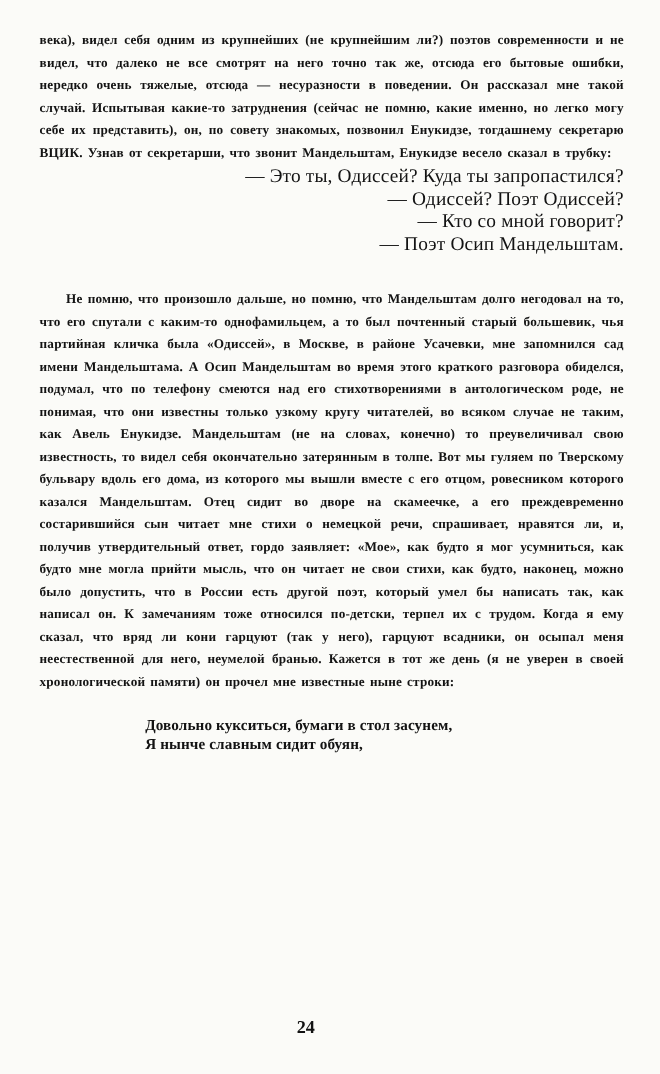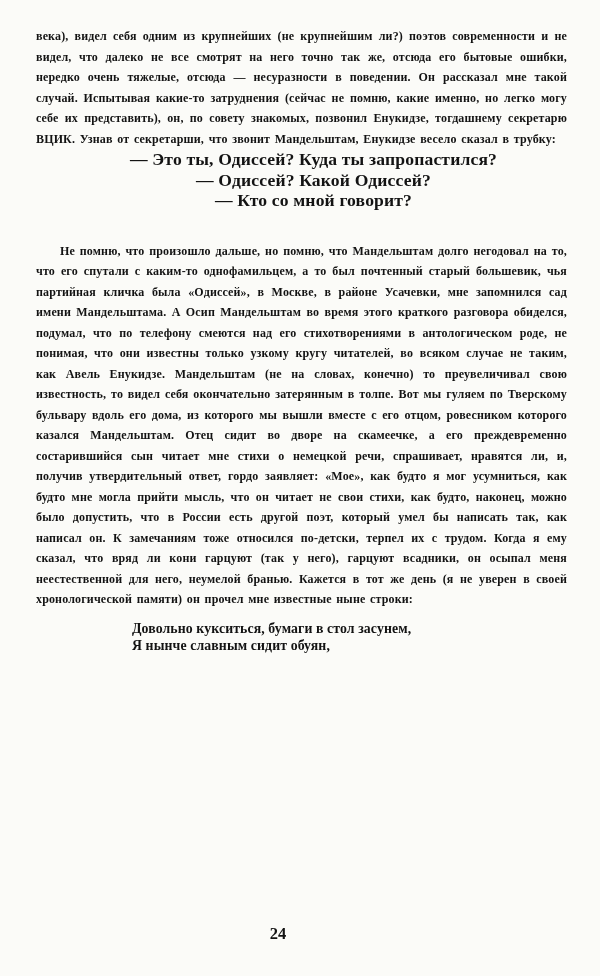--- a/index.html
+++ b/index.html
@@ -37,27 +37,27 @@
     word-spacing: 1.5px;
   }
   .para.indented {
     text-indent: 24px;
     margin-top: 30px;
   }
   .dialogue {
     margin: 0;
     font-size: 17.6px;
     line-height: 20.5px;
-    font-weight: bold;
-    text-align: center;
+    font-weight: normal;
+    text-align: right;
     text-indent: 24px;
     letter-spacing: 0.15px;
   }
   .verse {
-    margin-top: 10px;
+    margin-top: 21px;
     margin-left: 96px;
     font-size: 13.8px;
     line-height: 17px;
     font-weight: bold;
     letter-spacing: 0.1px;
   }
   .verse-line {
     white-space: nowrap;
   }
   .page-number {
@@ -75,24 +75,25 @@
 </head>
 <body>
 
 <div class="page">
   <div class="text-block">
 
     <p class="para">века), видел себя одним из крупнейших (не крупнейшим ли?) поэтов современности и не видел, что далеко не все смотрят на него точно так же, отсюда его бытовые ошибки, нередко очень тяжелые, отсюда — несуразности в поведении. Он рассказал мне такой случай. Испытывая какие-то затруднения (сейчас не помню, какие именно, но легко могу себе их представить), он, по совету знакомых, позвонил Енукидзе, тогдашнему секретарю ВЦИК. Узнав от секретарши, что звонит Мандельштам, Енукидзе весело сказал в трубку:</p>
 
     <p class="dialogue">— Это ты, Одиссей? Куда ты запропастился?</p>
 
-    <p class="dialogue">— Одиссей? Какой Одиссей?</p>
+    <p class="dialogue">— Одиссей? Поэт Одиссей?</p>
 
     <p class="dialogue">— Кто со мной говорит?</p>
 
+    <p class="dialogue">— Поэт Осип Мандельштам.</p>
 
     <p class="para indented">Не помню, что произошло дальше, но помню, что Мандельштам долго негодовал на то, что его спутали с каким-то однофамильцем, а то был почтенный старый большевик, чья партийная кличка была «Одиссей», в Москве, в районе Усачевки, мне запомнился сад имени Мандельштама. А Осип Мандельштам во время этого краткого разговора обиделся, подумал, что по телефону смеются над его стихотворениями в антологическом роде, не понимая, что они известны только узкому кругу читателей, во всяком случае не таким, как Авель Енукидзе. Мандельштам (не на словах, конечно) то преувеличивал свою известность, то видел себя окончательно затерянным в толпе. Вот мы гуляем по Тверскому бульвару вдоль его дома, из которого мы вышли вместе с его отцом, ровесником которого казался Мандельштам. Отец сидит во дворе на скамеечке, а его преждевременно состарившийся сын читает мне стихи о немецкой речи, спрашивает, нравятся ли, и, получив утвердительный ответ, гордо заявляет: «Мое», как будто я мог усумниться, как будто мне могла прийти мысль, что он читает не свои стихи, как будто, наконец, можно было допустить, что в России есть другой поэт, который умел бы написать так, как написал он. К замечаниям тоже относился по-детски, терпел их с трудом. Когда я ему сказал, что вряд ли кони гарцуют (так у него), гарцуют всадники, он осыпал меня неестественной для него, неумелой бранью. Кажется в тот же день (я не уверен в своей хронологической памяти) он прочел мне известные ныне строки:</p>
 
     <div class="verse">
       <div class="verse-line">Довольно кукситься, бумаги в стол засунем,</div>
       <div class="verse-line">Я нынче славным сидит обуян,</div>
     </div>
 
   </div>
 

